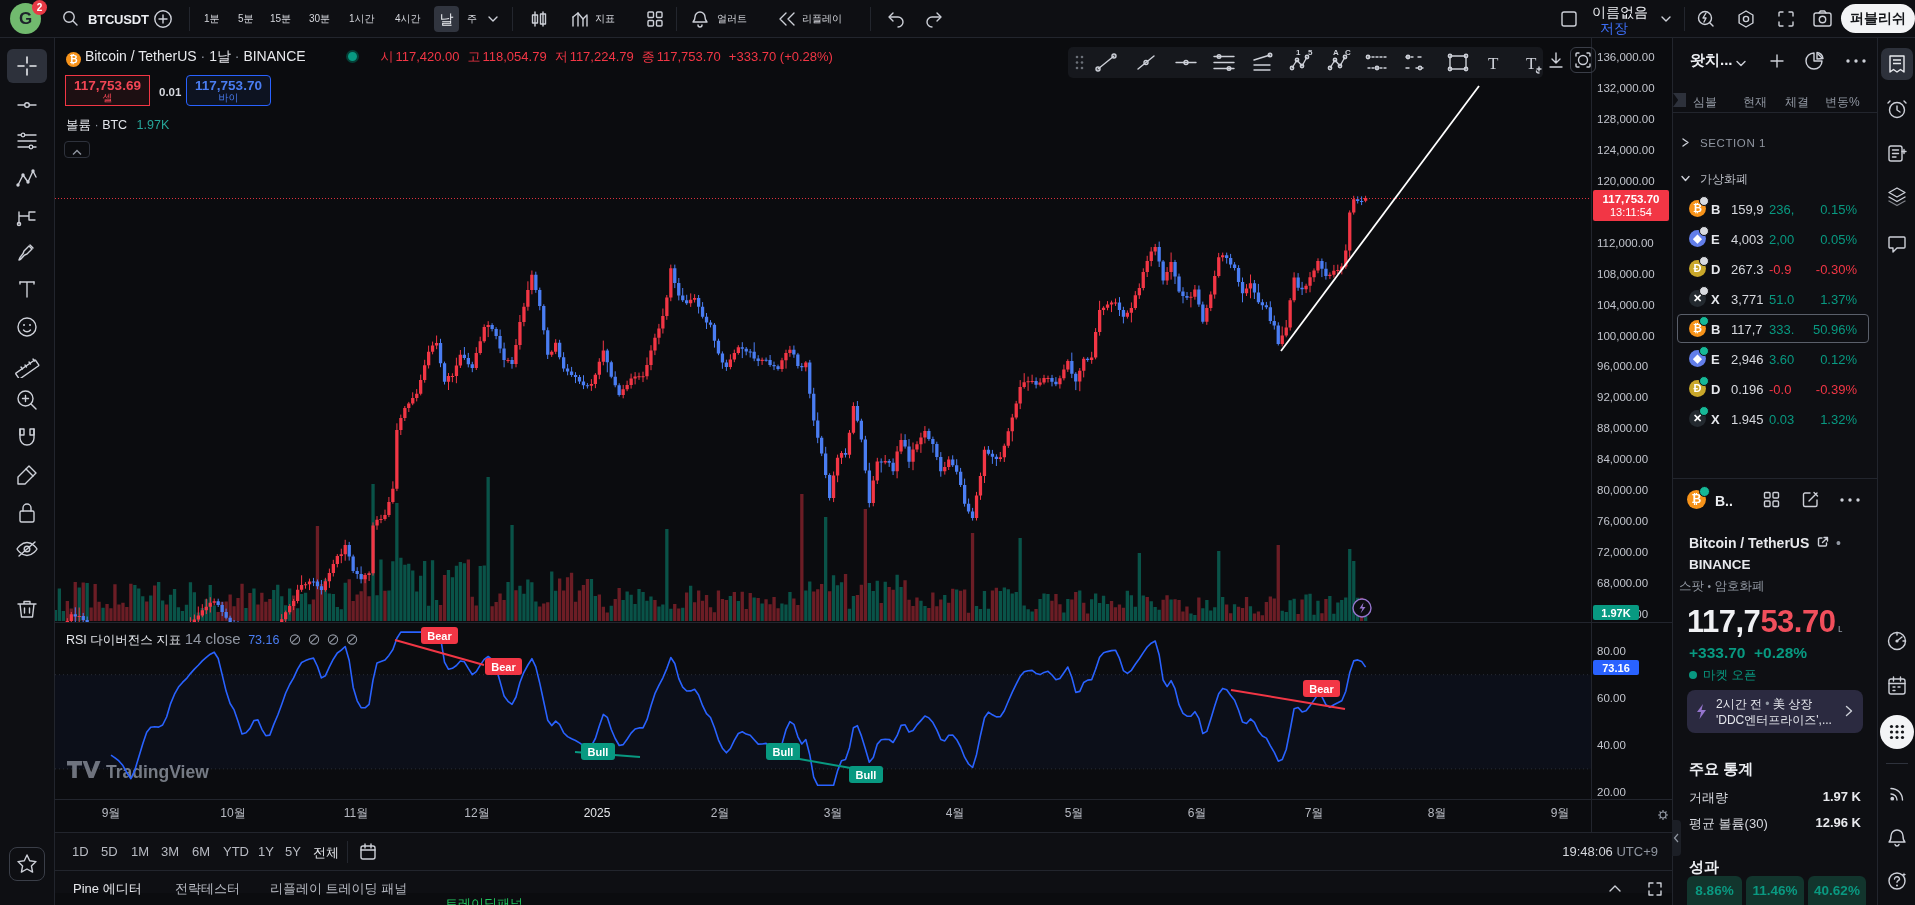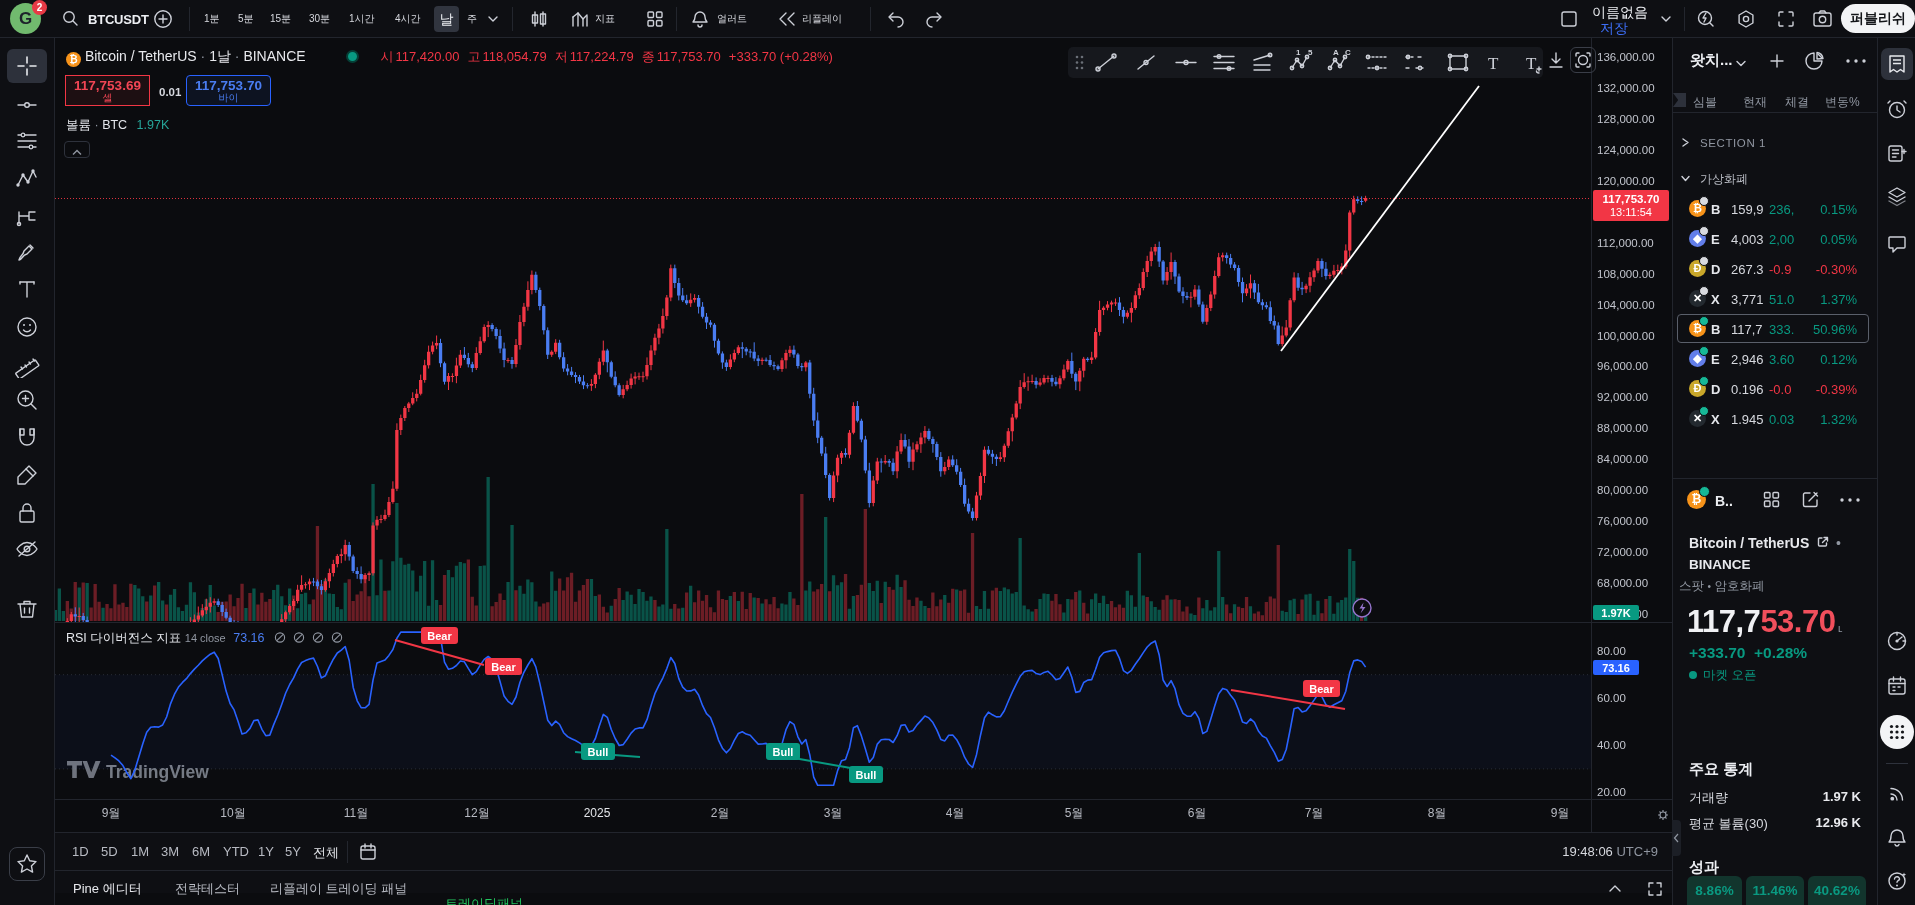--- a/index.html
+++ b/index.html
@@ -326,21 +326,21 @@
 <div class="abs" style="left:104px;top:48px;color:#d6d8de;font-size:11.5px;font-weight:bold;z-index:10">0.01</div>
 <div class="abs" style="left:131px;top:37px;width:85px;height:31px;border:1px solid #2962ff;border-radius:4px;background:rgba(41,98,255,0.08);text-align:center;z-index:10">
 <div style="color:#4a7df2;font-size:13.5px;font-weight:bold;margin-top:2px">117,753.70</div>
       <div style="color:#4a7df2;font-size:10px;margin-top:-2px">바이</div>
     </div>
 <div class="legend" style="left:11px;top:79px;color:#e4e6eb;font-size:12.5px">볼륨 <span class="muted">·</span> BTC <span style="color:#26a69a;margin-left:6px">1.97K</span></div>
 <div class="abs" style="left:9px;top:103px;width:26px;height:17px;border:1px solid #2e323c;border-radius:4px;z-index:10;text-align:center"><svg width="10" height="7" viewBox="0 0 10 7" style="margin-top:4px">
         <path d="M1 5.5L5 1.5l4 4" stroke="#9096a1" stroke-width="1.4" fill="none"></path>
       </svg></div>
 
-<div class="legend" style="left:11px;top:592px;color:#e4e6eb;font-size:12.5px">RSI 다이버전스 지표 <span class="muted" style="font-size:11px">14 close</span> <span style="color:#4a7df2;margin-left:4px">73.16</span>
+<div class="legend" style="left:11px;top:592px;color:#e4e6eb;font-size:12.5px">RSI 다이버전스 지표 <span class="muted" style="font-size:15px">14 close</span> <span style="color:#4a7df2;margin-left:4px">73.16</span>
 <svg width="76" height="13" viewBox="0 0 76 13" style="vertical-align:-2px;margin-left:6px">
         <g stroke="#9096a1" stroke-width="1.1" fill="none">
           <circle cx="6" cy="6.5" r="4.6"></circle>
           <path d="M2.8 9.7l6.4-6.4"></path>
           <circle cx="25" cy="6.5" r="4.6"></circle>
           <path d="M21.8 9.7l6.4-6.4"></path>
           <circle cx="44" cy="6.5" r="4.6"></circle>
           <path d="M40.8 9.7l6.4-6.4"></path>
           <circle cx="63" cy="6.5" r="4.6"></circle>
           <path d="M59.8 9.7l6.4-6.4"></path>
@@ -568,20 +568,30 @@
   <div class="abs" style="left:16px;top:497px;color:#e8e9ed;font-size:14px;font-weight:bold">Bitcoin / TetherUS
     <svg width="12" height="12" viewBox="0 0 12 12" style="margin-left:4px">
         <path d="M5 2H2.5A1 1 0 001.5 3v6a1 1 0 001 1h6a1 1 0 001-1V7M7 1.5h3.5V5M10.5 1.5L5.5 6.5" class="ic" stroke-width="1.1"></path>
       </svg>
     <span class="muted" style="font-weight:normal;margin-left:3px">•</span></div>
   <div class="abs" style="left:16px;top:519px;color:#e8e9ed;font-size:13.5px;font-weight:bold">BINANCE</div>
   <div class="abs muted" style="left:6px;top:540px;font-size:12.5px">스팟 <span style="font-size:10px">•</span> 암호화폐</div>
   <div class="abs" style="left:14px;top:566px;font-size:31px;font-weight:bold;color:#f0f1f4;letter-spacing:-0.5px">117,7<span style="color:#f14f5c">53.70</span><span style="font-size:11px;color:#9096a1;font-weight:normal"> ʟ</span></div>
   <div class="abs" style="left:16px;top:606px;color:#089981;font-size:15.5px;font-weight:bold">+333.70&nbsp;&nbsp;+0.28%</div>
   <div class="abs" style="left:16px;top:629px;color:#089981;font-size:12.5px"><span style="display:inline-block;width:8px;height:8px;border-radius:50%;background:#089981;margin-right:6px"></span>마켓 오픈</div>
+  <div class="abs" style="left:14px;top:652px;width:176px;height:43px;background:#2b2a40;border-radius:8px">
+    <svg class="abs" style="left:8px;top:13px" width="13" height="17" viewBox="0 0 13 17">
+        <path d="M8 1L2 9h4l-1.5 7L11 7H6.5z" fill="#9575cd"></path>
+      </svg>
+    <div class="abs" style="left:29px;top:6px;color:#e4e6eb;font-size:12px">2시간 전 <span class="muted">•</span> 美 상장</div>
+    <div class="abs" style="left:29px;top:22px;color:#e4e6eb;font-size:12px">'DDC엔터프라이즈',...</div>
+    <svg class="abs" style="left:158px;top:15px" width="8" height="12" viewBox="0 0 8 12">
+        <path d="M1.5 1.5L6.5 6l-5 4.5" class="ic" stroke-width="1.3"></path>
+      </svg>
+  </div>
   <div class="abs" style="left:16px;top:722px;color:#eceef2;font-size:15px;font-weight:bold">주요 통계</div>
   <div class="abs" style="left:16px;top:751px;color:#d6d8de;font-size:13px">거래량</div>
   <div class="abs" style="right:16px;top:751px;color:#e8e9ed;font-size:13px;font-weight:bold">1.97 K</div>
   <div class="abs" style="left:16px;top:777px;color:#d6d8de;font-size:13px">평균 볼륨(30)</div>
   <div class="abs" style="right:16px;top:777px;color:#e8e9ed;font-size:13px;font-weight:bold">12.96 K</div>
   <div class="abs" style="left:16px;top:820px;color:#eceef2;font-size:15px;font-weight:bold">성과</div>
   <div class="abs" style="left:14px;top:838px;width:55px;height:35px;background:#12352d;border-radius:6px 6px 0 0;text-align:center;color:#0a9981;font-size:13.5px;font-weight:bold;line-height:30px">8.86%</div>
   <div class="abs" style="left:73px;top:838px;width:58px;height:35px;background:#12352d;border-radius:6px 6px 0 0;text-align:center;color:#0a9981;font-size:13.5px;font-weight:bold;line-height:30px">11.46%</div>
   <div class="abs" style="left:135px;top:838px;width:58px;height:35px;background:#12352d;border-radius:6px 6px 0 0;text-align:center;color:#0a9981;font-size:13.5px;font-weight:bold;line-height:30px">40.62%</div>
 

